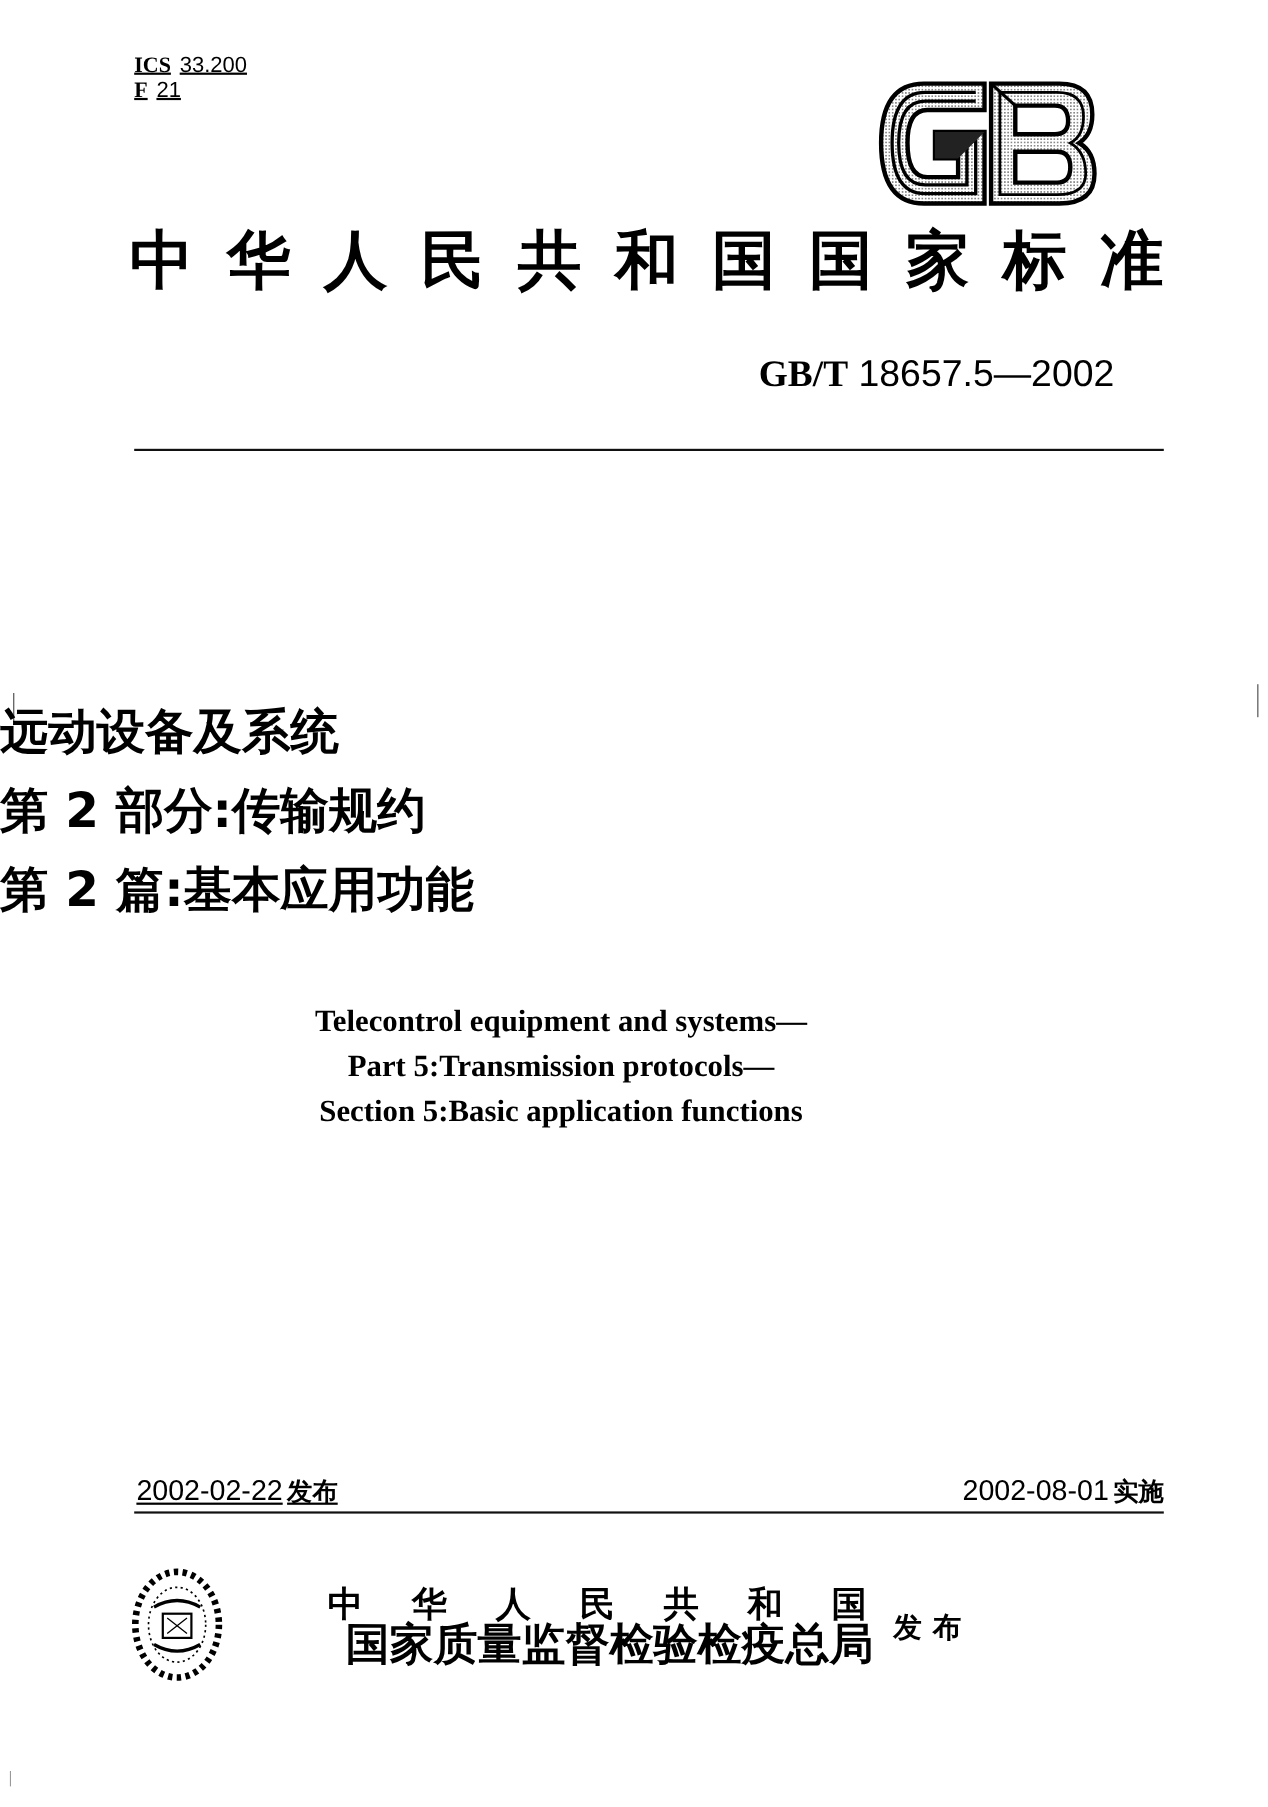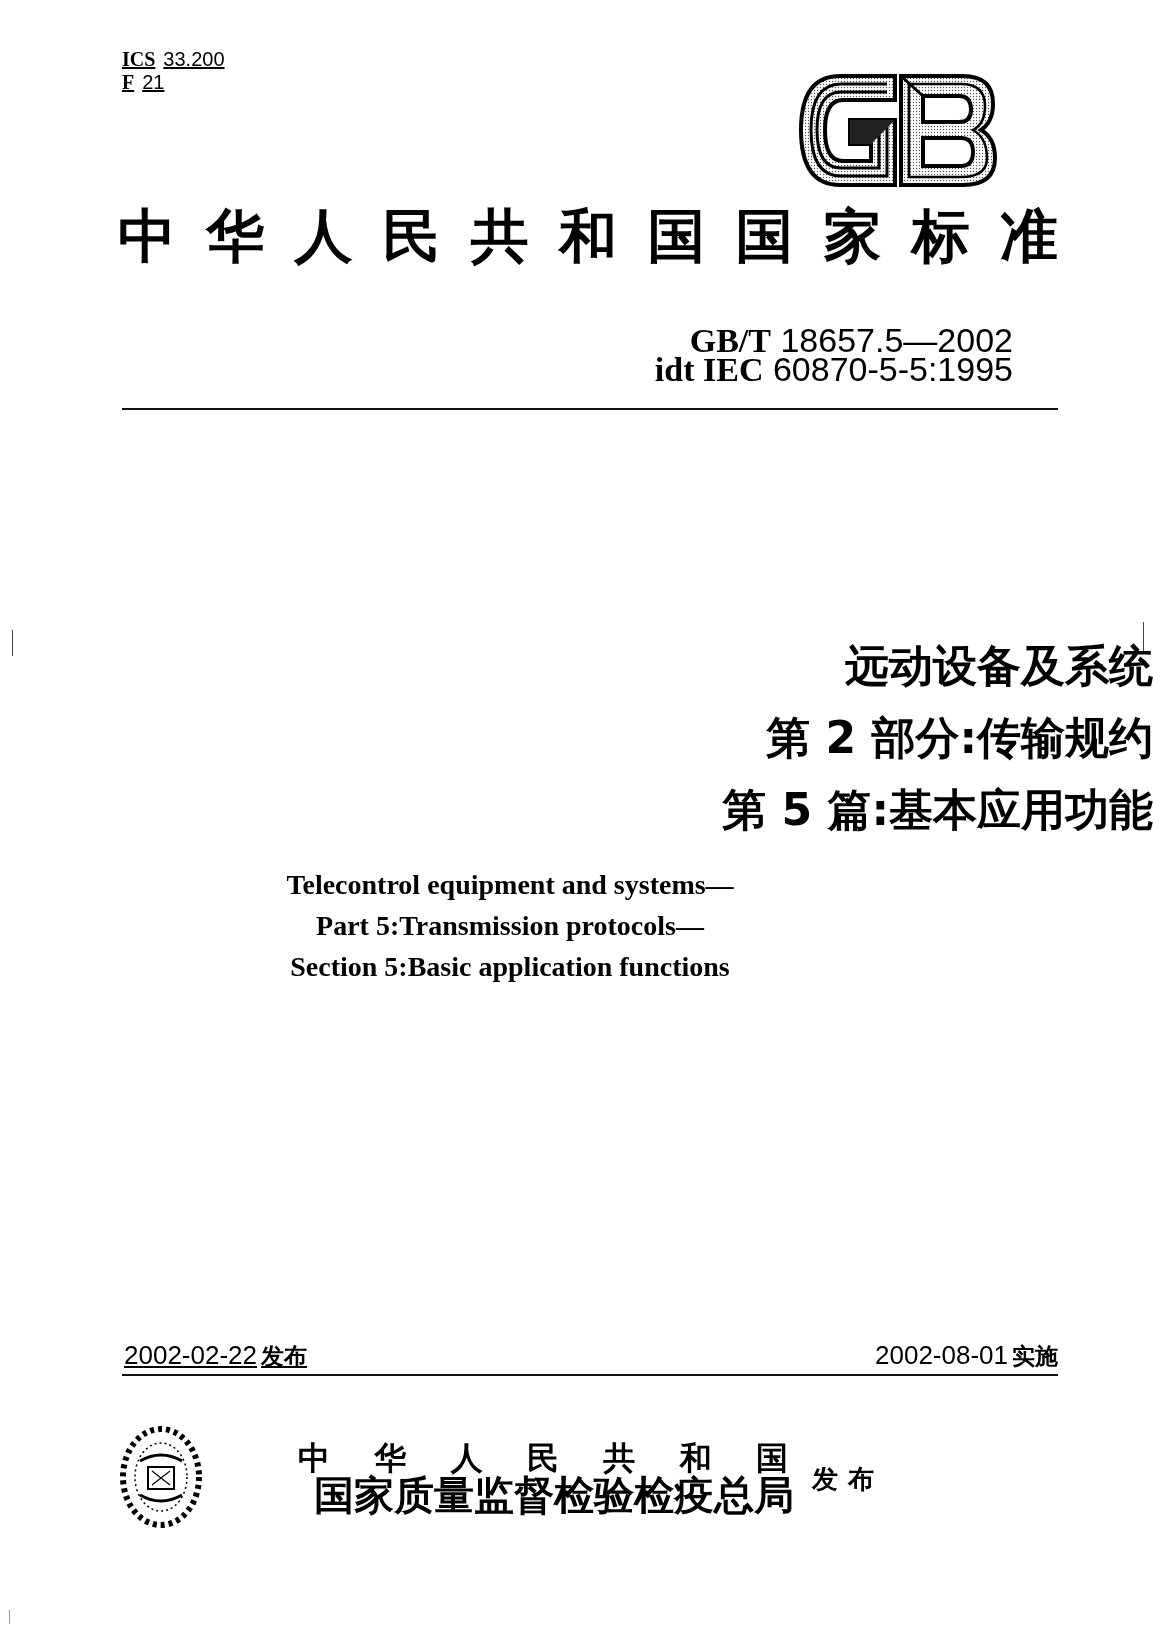--- a/index.html
+++ b/index.html
@@ -24,26 +24,26 @@
     .std-no {
       right: 140px; top: 326px; text-align: right;
       font-size: 34px; line-height: 28px;
       font-family: "Liberation Sans", sans-serif;
     }
     .std-no .lbl { font-family: "Liberation Serif", serif; font-weight: bold; }
     .rule { left: 122px; width: 936px; height: 2px; background: #111; }
     .rule.top { top: 408px; }
     .rule.mid { top: 1374px; height: 2px; }
     .cn-titles {
-      left: 0; width: 1153px; top: 630px; text-align: right;
+      left: 0; width: 1153px; top: 630px; text-align: left;
       font-family: "DejaVu Sans", sans-serif; font-weight: bold;
       font-size: 44px; line-height: 72px;
     }
     .en-titles {
-      left: 0; width: 1020px; top: 864px; text-align: center;
+      left: 0; width: 1020px; top: 908px; text-align: center;
       font-family: "Liberation Serif", serif; font-weight: bold;
       font-size: 28px; line-height: 41px;
     }
     .date-issue {
       left: 124px; top: 1340px; font-size: 26px;
       font-family: "Liberation Sans", sans-serif;
       text-decoration: underline;
     }
     .date-impl {
       right: 95px; top: 1340px; font-size: 26px;
@@ -117,32 +117,28 @@
   <span>家</span>
   <span>标</span>
   <span>准</span>
 </div>
 
 <div class="abs std-no">
   <div>
     <span class="lbl">GB/T</span>
     <span>18657.5—2002</span>
   </div>
-  <div>
-    <span class="lbl">idt IEC</span>
-    <span>60870-5-5:1995</span>
-  </div>
 </div>
 
 <div class="abs rule top"></div>
 
 <div class="abs cn-titles">
   <div>远动设备及系统</div>
   <div>第 2 部分:传输规约</div>
-  <div>第 5 篇:基本应用功能</div>
+  <div>第 2 篇:基本应用功能</div>
 </div>
 
 <div class="abs en-titles">
   <div>Telecontrol equipment and systems—</div>
   <div>Part 5:Transmission protocols—</div>
   <div>Section 5:Basic application functions</div>
 </div>
 
 <div class="abs date-issue">
   <span>2002-02-22</span><span class="suffix">发布</span>

